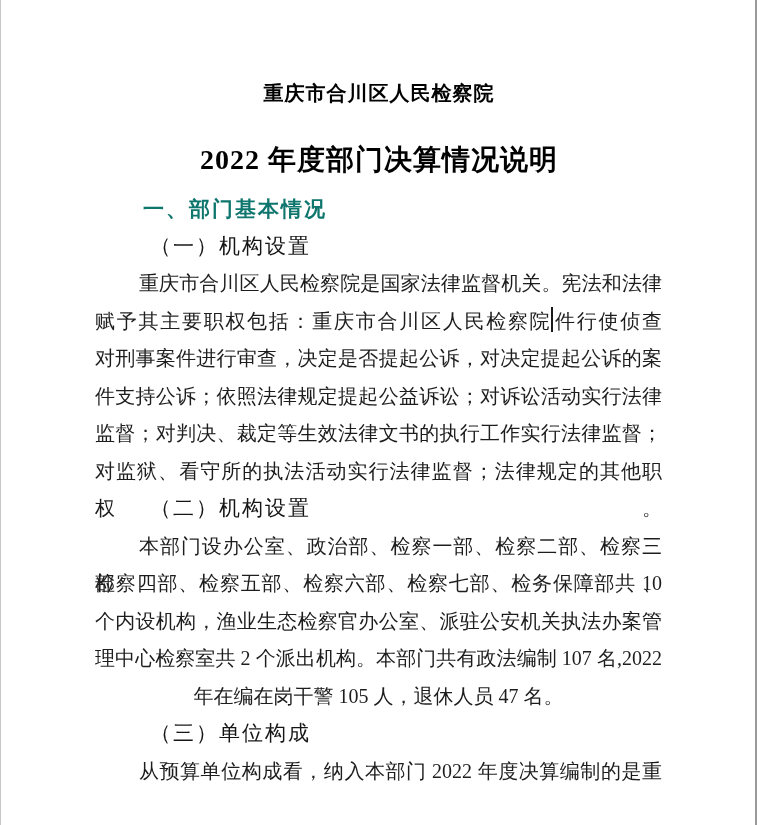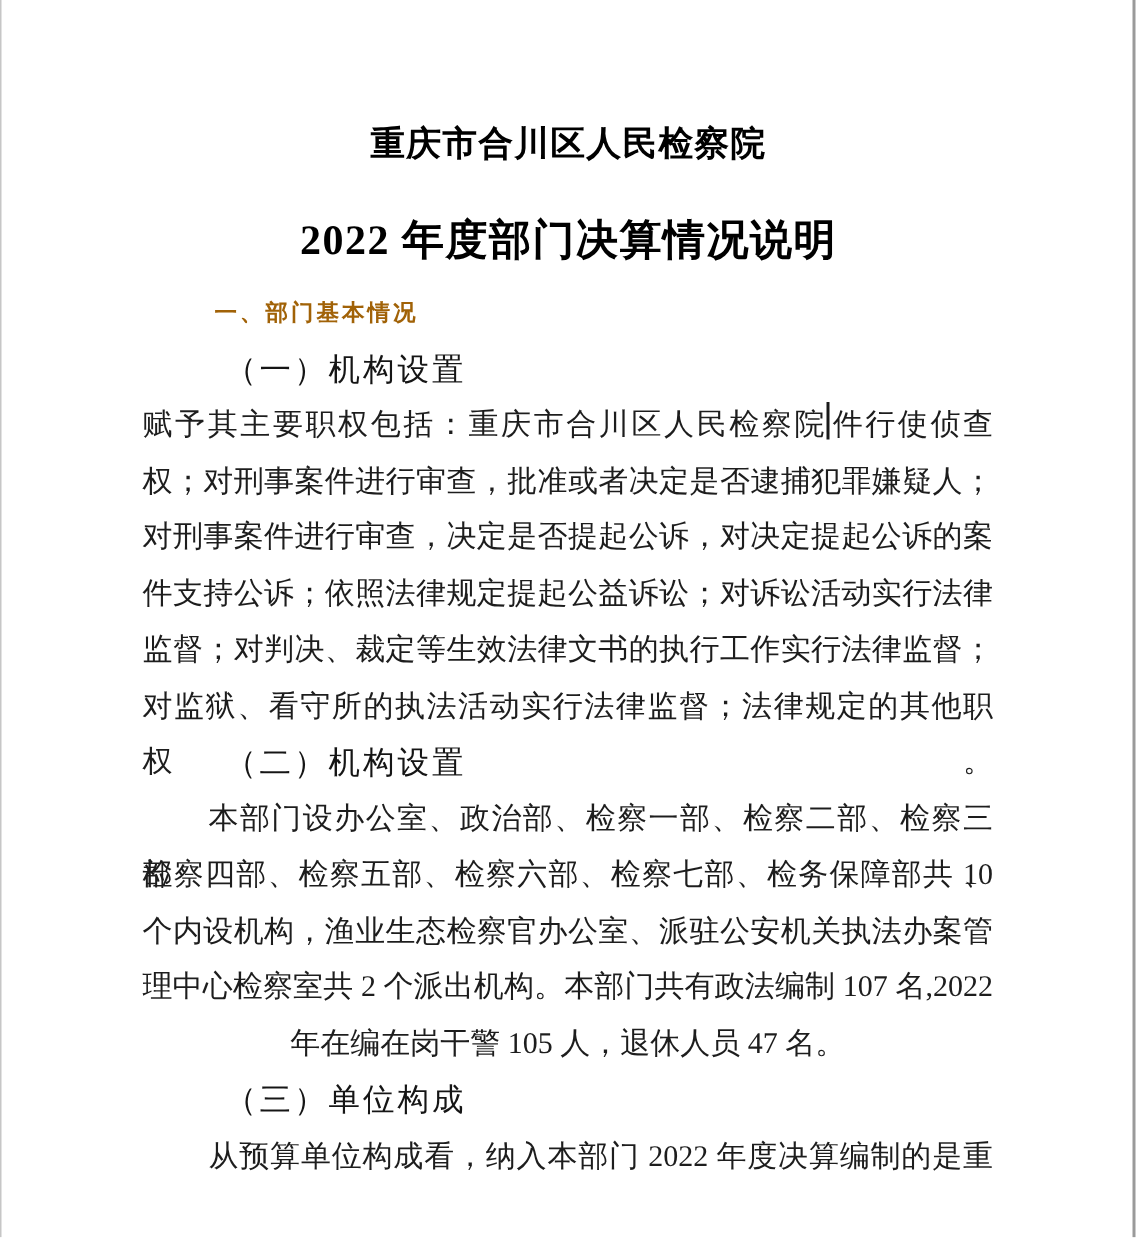--- a/index.html
+++ b/index.html
@@ -26,21 +26,21 @@
     position: absolute;
     left: 755px; top: 0;
     width: 2px; height: 100%;
     background: #9a9a9a;
   }
   .doc-title {
     position: absolute;
     top: 80px; left: 0;
     width: 100%;
     text-align: center;
-    font-size: 23px;
+    font-size: 20px;
     font-weight: bold;
     letter-spacing: 1px;
     color: #000000;
   }
   .doc-subtitle {
     position: absolute;
     top: 141px; left: 0;
     width: 100%;
     text-align: center;
     font-size: 28px;
@@ -66,22 +66,22 @@
   }
   .row.plain {
     text-align: center;
   }
   .row.indent {
     text-indent: 44px;
   }
   .heading-bold {
     font-family: "Liberation Sans", "DejaVu Sans", sans-serif;
     font-weight: bold;
-    font-size: 15px;
-    color: #a16207;
+    font-size: 21px;
+    color: #0f766e;
     letter-spacing: 2px;
     padding-left: 48px;
   }
   .heading-kaiti {
     font-size: 21px;
     letter-spacing: 2px;
     padding-left: 55px;
     color: #151515;
   }
   .caret {
@@ -102,26 +102,26 @@
   <div class="doc-title">重庆市合川区人民检察院</div>
 
   <div class="doc-subtitle">2022 年度部门决算情况说明</div>
 
   <div class="content">
 
     <div class="row heading-bold">一、部门基本情况</div>
 
     <div class="row heading-kaiti">（一）机构设置</div>
 
+    <div class="row justified indent">重庆市合川区人民检察院是国家法律监督机关。宪法和法律</div>
 
     <div class="row justified">
       <span>赋予其主要职权包括：重庆市合川区人民检察院</span><span class="caret"></span><span>件行使侦查</span>
     </div>
 
-    <div class="row justified">权；对刑事案件进行审查，批准或者决定是否逮捕犯罪嫌疑人；</div>
 
     <div class="row justified">对刑事案件进行审查，决定是否提起公诉，对决定提起公诉的案</div>
 
     <div class="row justified">件支持公诉；依照法律规定提起公益诉讼；对诉讼活动实行法律</div>
 
     <div class="row justified">监督；对判决、裁定等生效法律文书的执行工作实行法律监督；</div>
 
     <div class="row justified">对监狱、看守所的执法活动实行法律监督；法律规定的其他职权。</div>
 
     <div class="row heading-kaiti">（二）机构设置</div>

